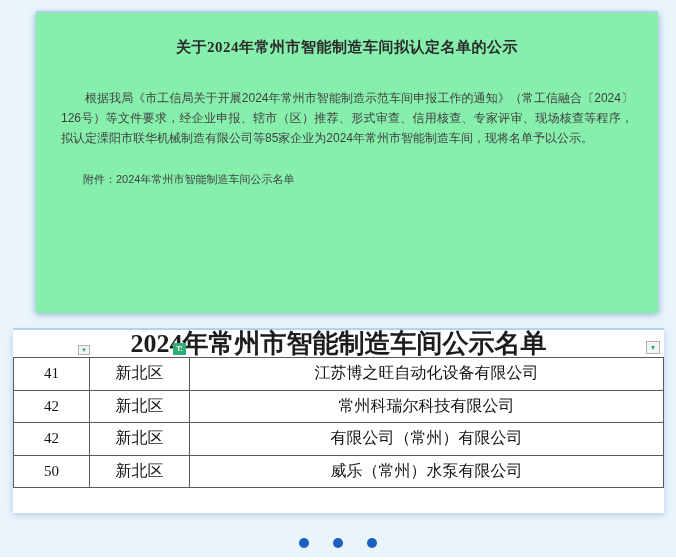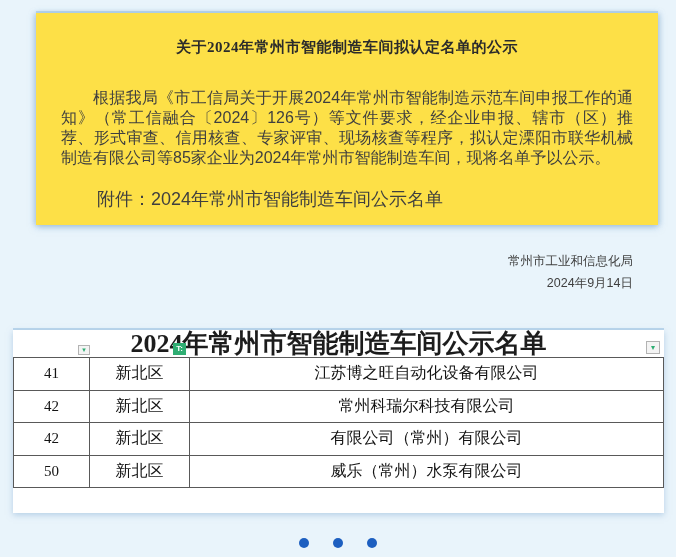--- a/index.html
+++ b/index.html
@@ -3,39 +3,39 @@
 <meta charset="utf-8">
 <style>
   html,body{margin:0;padding:0;}
   body{
     width:676px;height:560px;position:relative;overflow:hidden;
     background:#e9f4fb;
     font-family:"Liberation Sans","DejaVu Sans",sans-serif;
   }
   
   .doc-panel{
-    position:absolute;left:36px;top:13px;width:622px;height:212px;
-    background:#fde047;
+    position:absolute;left:36px;top:13px;width:622px;height:300px;
+    background:#86efac;
     box-shadow:0 -2px 0 rgba(165,200,228,.75),0 2px 7px rgba(130,170,210,.55),2px 0 5px rgba(150,185,215,.4),-2px 0 5px rgba(150,185,215,.4);
     box-sizing:border-box;padding:25px 25px 0 25px;
   }
   .doc-title{
     margin:0 0 31px 0;text-align:center;
     font-size:15px;font-weight:bold;color:#2b2b2b;
     font-family:"Liberation Serif","DejaVu Serif",serif;
     letter-spacing:.5px;
   }
   .doc-para{
     margin:0 0 9px 0;text-indent:2em;
-    font-size:16px;line-height:20px;color:#3f3f3f;
+    font-size:12px;line-height:20px;color:#3f3f3f;
     text-align:justify;
   }
   .doc-attachment{
     margin:21px 0 0 0;text-indent:2em;
-    font-size:18px;line-height:20px;color:#3f3f3f;
+    font-size:11px;line-height:20px;color:#3f3f3f;
   }
   .doc-sign{
     margin-top:41px;text-align:right;
     font-size:12.5px;line-height:22px;color:#3f3f3f;
   }
   
   .table-panel{
     position:absolute;left:13px;top:330px;width:651px;height:183px;
     background:#ffffff;
     box-shadow:0 -2px 0 rgba(165,200,228,.7),0 2px 6px rgba(130,170,210,.5);
@@ -79,24 +79,20 @@
   .dot{width:10px;height:10px;border-radius:50%;background:#1d5fc0;cursor:pointer;}
   .bottom-edge{position:absolute;left:0;bottom:0;width:676px;height:3px;background:#fdfefe;}
 </style>
 </head>
 <body>
 
 <div class="doc-panel">
   <h1 class="doc-title">关于2024年常州市智能制造车间拟认定名单的公示</h1>
   <p class="doc-para">根据我局《市工信局关于开展2024年常州市智能制造示范车间申报工作的通知》（常工信融合〔2024〕126号）等文件要求，经企业申报、辖市（区）推荐、形式审查、信用核查、专家评审、现场核查等程序，拟认定溧阳市联华机械制造有限公司等85家企业为2024年常州市智能制造车间，现将名单予以公示。</p>
   <p class="doc-attachment">附件：2024年常州市智能制造车间公示名单</p>
-  <div class="doc-sign">
-    <div>常州市工业和信息化局</div>
-    <div>2024年9月14日</div>
-  </div>
 </div>
 
 <div class="table-panel">
   <div class="table-title-bar">
     <span>2024年常州市智能制造车间公示名单</span>
     <span class="filter-btn fa">▾</span>
     <span class="filter-tag">T:</span>
     <span class="filter-btn fc">▾</span>
   </div>
   <table class="list">

